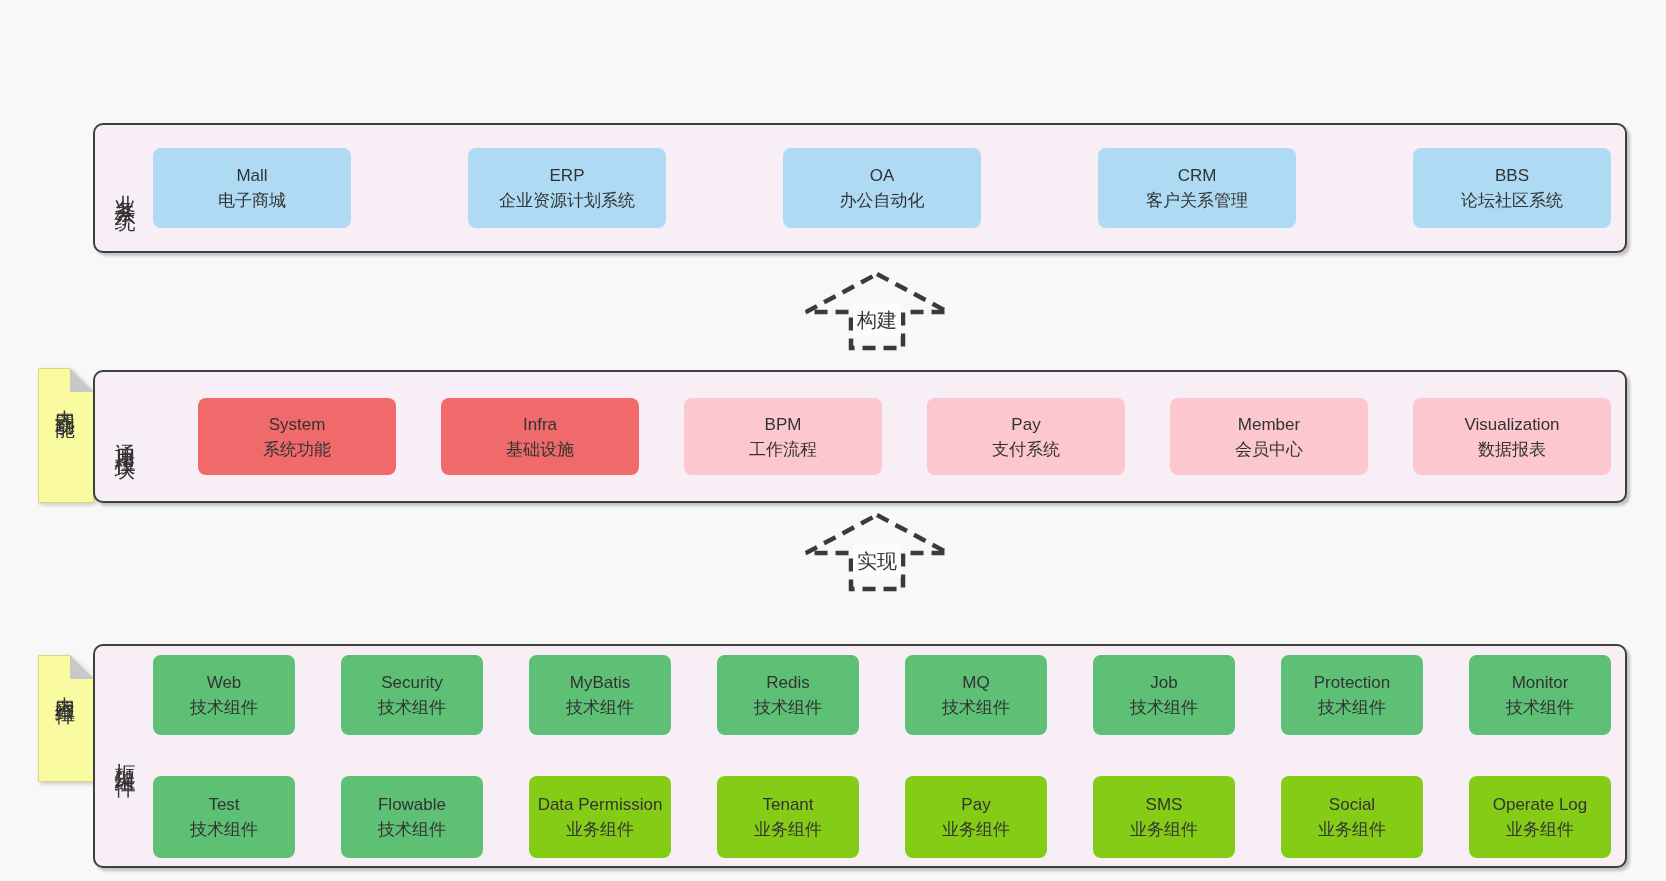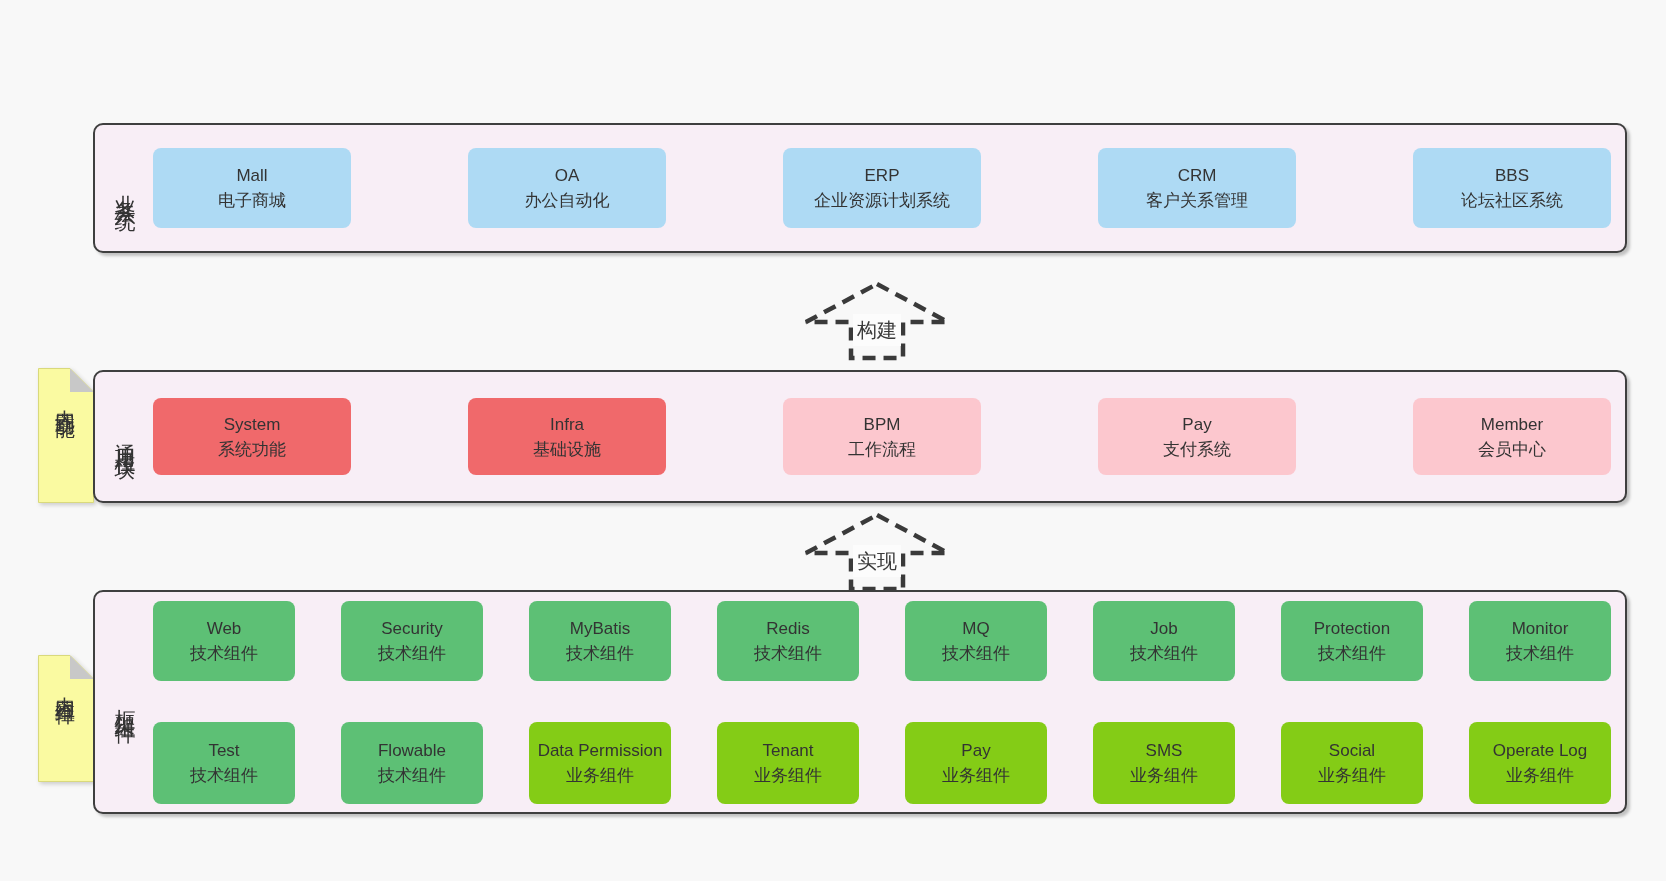--- a/index.html
+++ b/index.html
@@ -17,21 +17,21 @@
     background:#f8eef6;
     border:2px solid #3f3f3f;
     border-radius:10px;
     box-shadow:3px 3px 3px rgba(0,0,0,0.22);
     display:flex; align-items:center;
     padding:0 14px 0 58px;
     z-index:2;
   }
   .layer1 { top:123px; height:130px; }
   .layer2 { top:370px; height:133px; }
-  .layer3 { top:590px; height:224px; flex-direction:column; justify-content:center; }
+  .layer3 { top:644px; height:224px; flex-direction:column; justify-content:center; }
 
   .layer-label {
     position:absolute; left:16px; top:50%;
     transform:translateY(-50%);
     writing-mode:vertical-rl; text-orientation:upright;
     font-size:21px; letter-spacing:5px; color:#333;
     white-space:nowrap;
   }
 
   .boxes {
@@ -42,33 +42,33 @@
 
   
   .box {
     border-radius:8px;
     display:flex; flex-direction:column;
     align-items:center; justify-content:center;
     text-align:center;
     font-size:17px; line-height:25px; color:#333;
   }
   .wide  { width:198px; height:80px; }
-  .layer2 .wide { height:77px; }
+  .layer2 .wide { height:77px;margin-left:45px; }
   .narrow{ width:142px; height:80px; }
   .boxes.row2 .narrow { height:82px; }
 
   .blue   { background:#aedaf4; }
   .red    { background:#f0696b; }
   .pink   { background:#fcc7ce;text-align:right; }
   .dgreen { background:#5dc075; }
   .lgreen { background:#84cc16; }
 
   
   .arrow { position:absolute; width:150px; height:80px; z-index:1; }
-  .arrow1 { left:802px; top:281px; }
+  .arrow1 { left:802px; top:271px; }
   .arrow2 { left:802px; top:512px; }
   .arrow-shape {
     fill:none; stroke:#3a3a3a; stroke-width:4.5;
     stroke-dasharray:13 8; stroke-linejoin:miter;
   }
   .arrow-label-bg { fill:#fcfcfc; }
   .arrow-label {
     font-size:20px; fill:#3b3b3b; text-anchor:middle;
     font-family:"Liberation Sans","DejaVu Sans",sans-serif;
   }
@@ -93,26 +93,26 @@
 <div class="canvas">
 
   <section class="layer layer1">
     <div class="layer-label">业务系统</div>
     <div class="boxes">
       <div class="box wide blue">
         <div>Mall</div>
         <div>电子商城</div>
       </div>
       <div class="box wide blue">
+        <div>ERP</div>
+        <div>企业资源计划系统</div>
+      </div>
+      <div class="box wide blue">
         <div>OA</div>
         <div>办公自动化</div>
-      </div>
-      <div class="box wide blue">
-        <div>ERP</div>
-        <div>企业资源计划系统</div>
       </div>
       <div class="box wide blue">
         <div>CRM</div>
         <div>客户关系管理</div>
       </div>
       <div class="box wide blue">
         <div>BBS</div>
         <div>论坛社区系统</div>
       </div>
     </div>
@@ -150,20 +150,24 @@
         <div>工作流程</div>
       </div>
       <div class="box wide pink">
         <div>Pay</div>
         <div>支付系统</div>
       </div>
       <div class="box wide pink">
         <div>Member</div>
         <div>会员中心</div>
       </div>
+      <div class="box wide pink">
+        <div>Visualization</div>
+        <div>数据报表</div>
+      </div>
     </div>
   </section>
 
   <div class="arrow arrow2">
     <svg width="150" height="80" viewBox="0 0 150 80">
       <path class="arrow-shape" d="M75,3 L146,41 L101,41 L101,77 L49,77 L49,41 L4,41 Z"></path>
       <rect class="arrow-label-bg" x="51" y="33" width="48" height="32"></rect>
       <text class="arrow-label" x="75" y="56">实现</text>
     </svg>
   </div>

